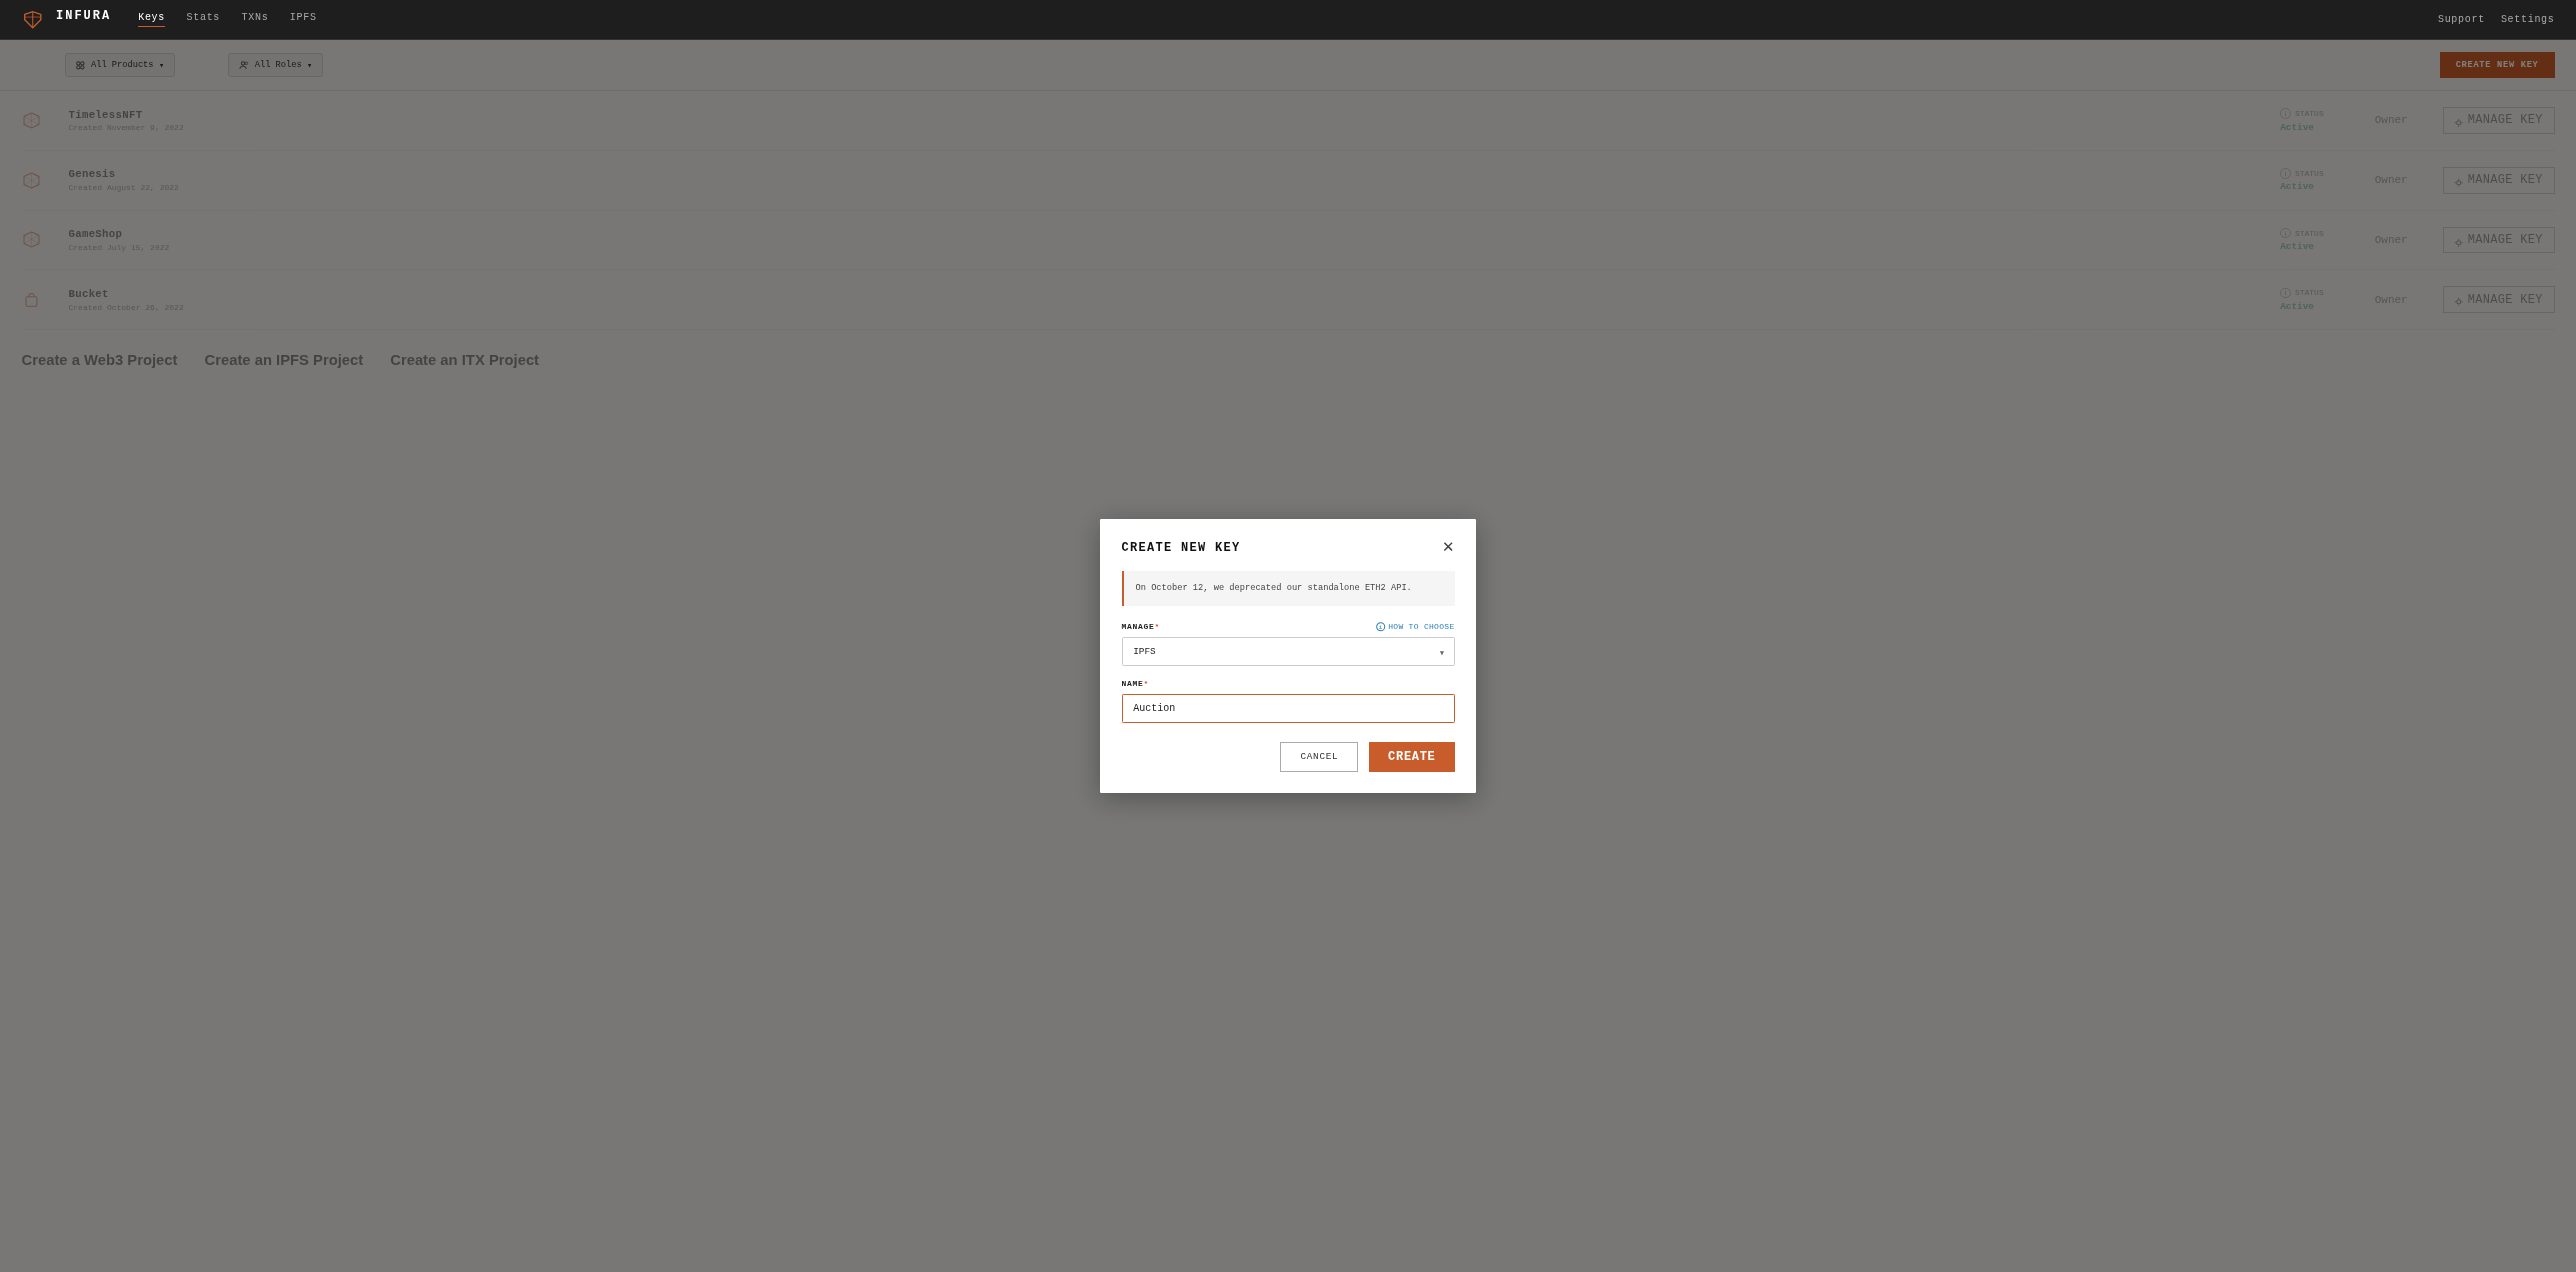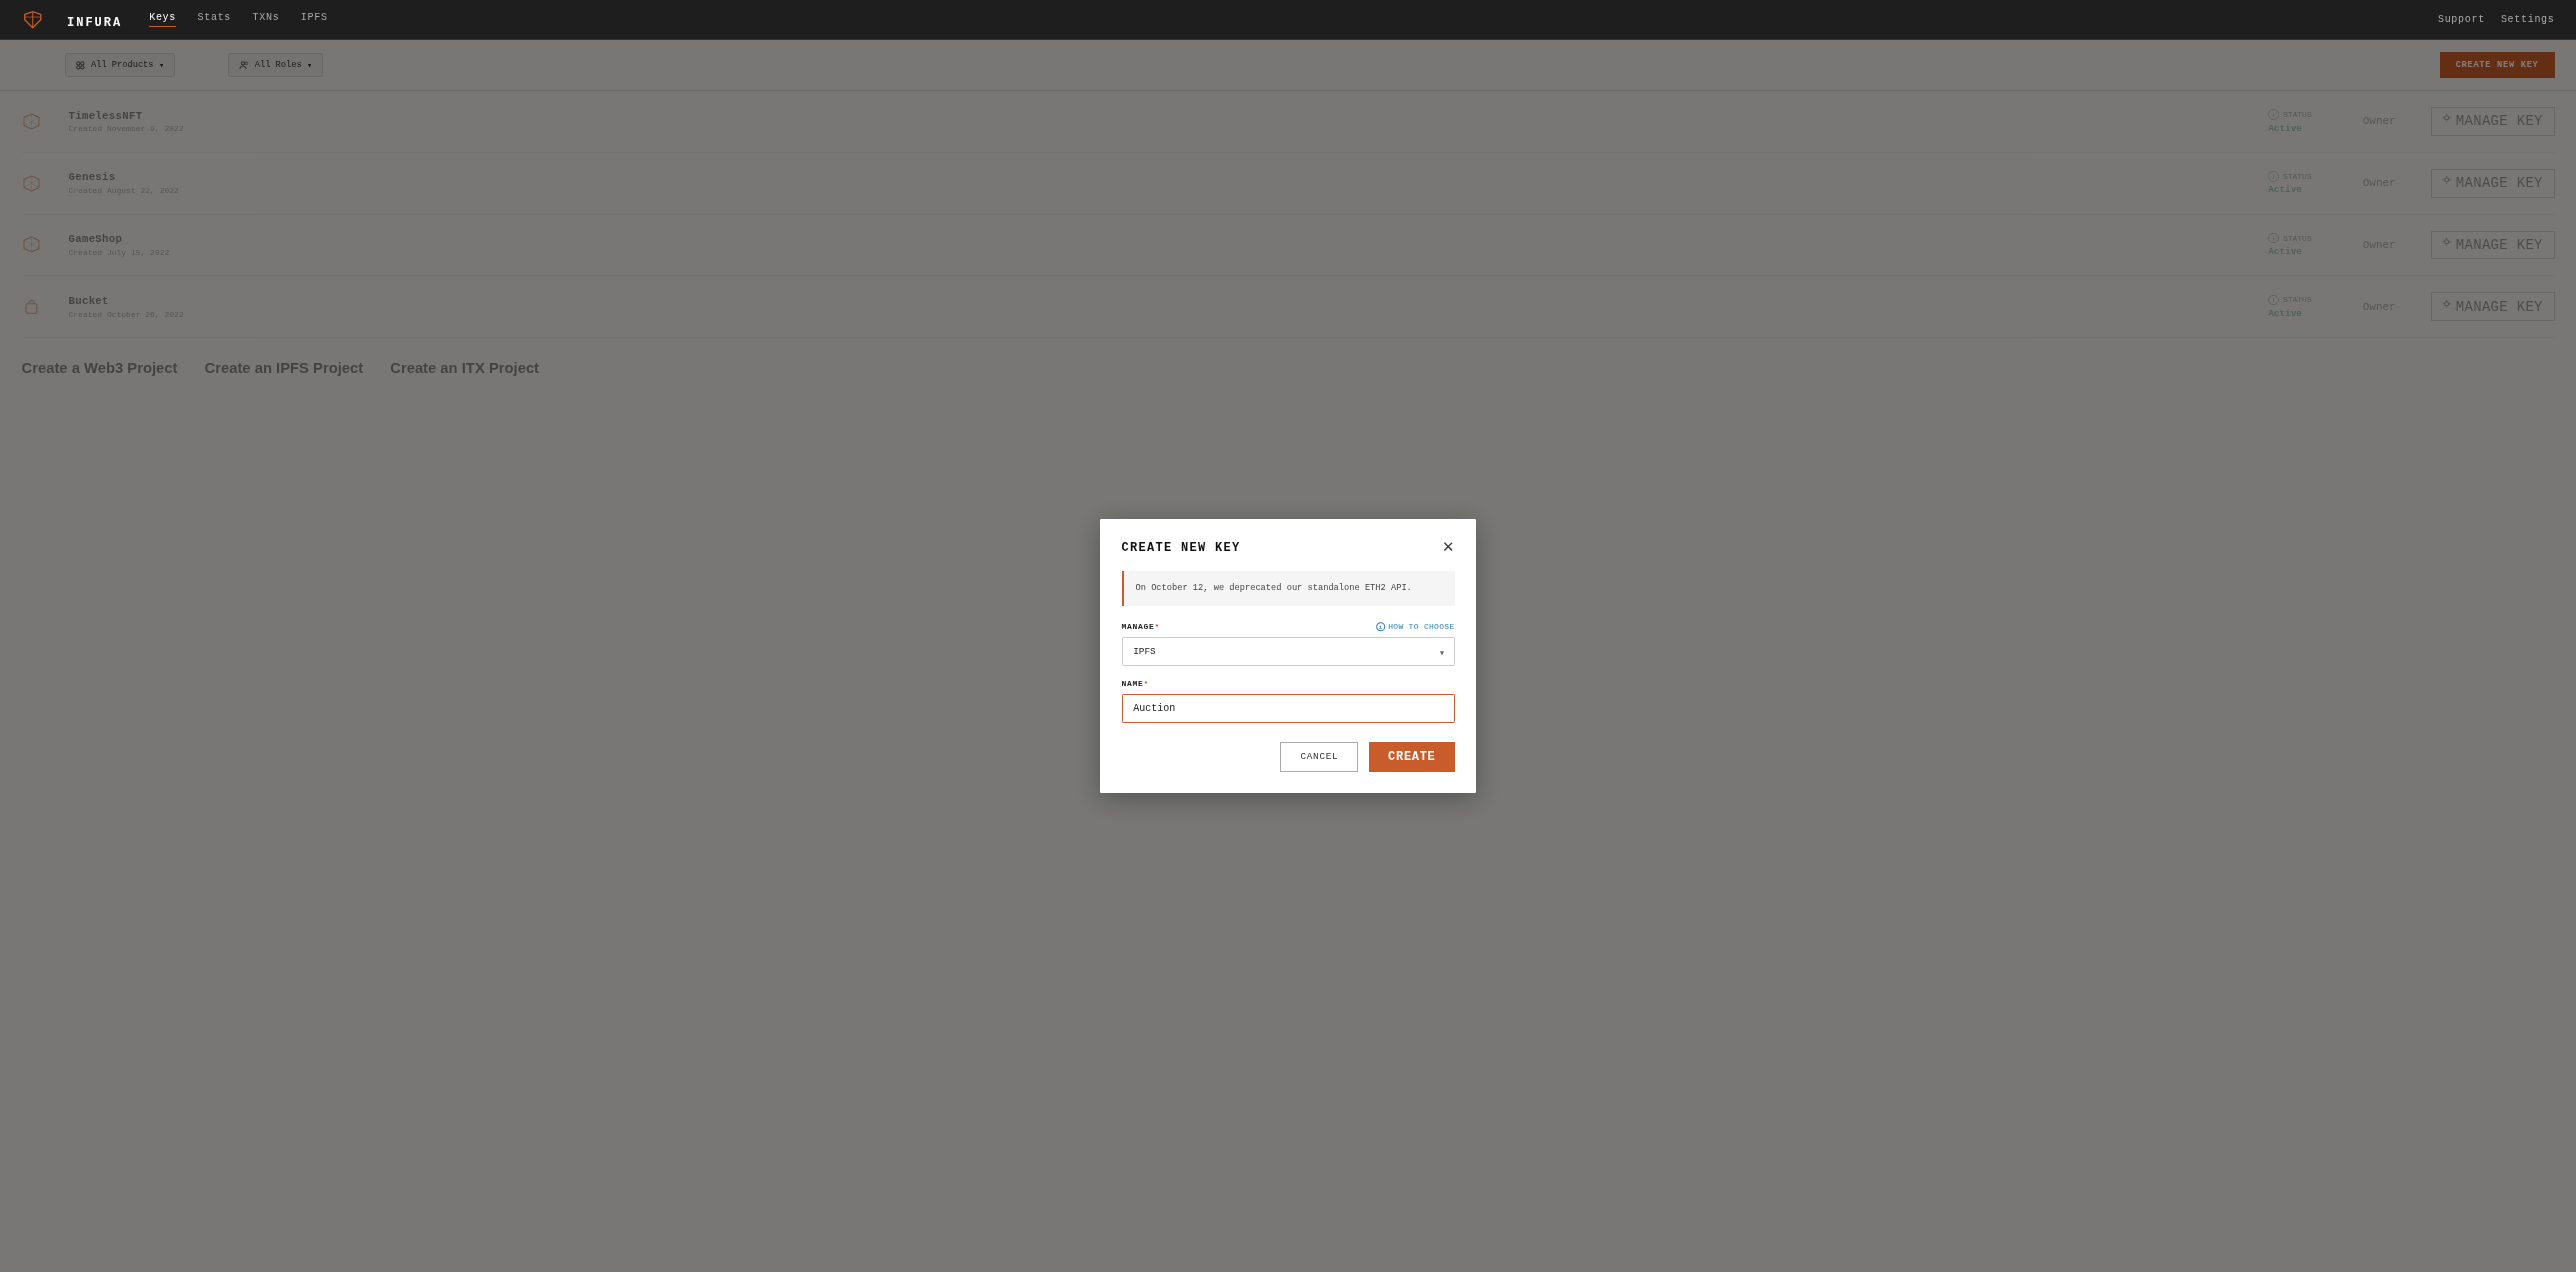--- a/index.html
+++ b/index.html
@@ -14,22 +14,22 @@
     .navbar {
       background: #1e1e1e;
       display: flex;
       align-items: center;
       padding: 0 21.5px;
       height: 40px;
       border-bottom: 0.7px solid #333;
     }
     .navbar-logo {
       display: flex;
-      align-items: flex-end;
-      gap: 24px;
+      align-items: flex-start;
+      gap: 13px;
       margin-right: 27px;
     }
     .logo-icon {
       width: 21.5px;
       height: 21.5px;
       color: #c85c2a;
     }
     .logo-text {
       color: #ffffff;
       font-size: 12px;
@@ -160,25 +160,25 @@
       font-size: 11px;
       color: #666;
       min-width: 40px;
       margin-left: 23px;
     }
     .manage-key-btn {
       background: transparent;
       border: 0.7px solid #aaa;
       padding: 5.4px 10.7px;
       font-family: 'Courier New', monospace;
-      font-size: 14px;
+      font-size: 12px;
       color: #444;
       cursor: pointer;
       display: flex;
-      align-items: flex-start;
+      align-items: flex-end;
       gap: 4px;
       letter-spacing: 0.3px;
     }
 
     
     .bottom-section {
       display: flex;
       padding: 21.5px;
       gap: 27px;
       opacity: 0.5;

